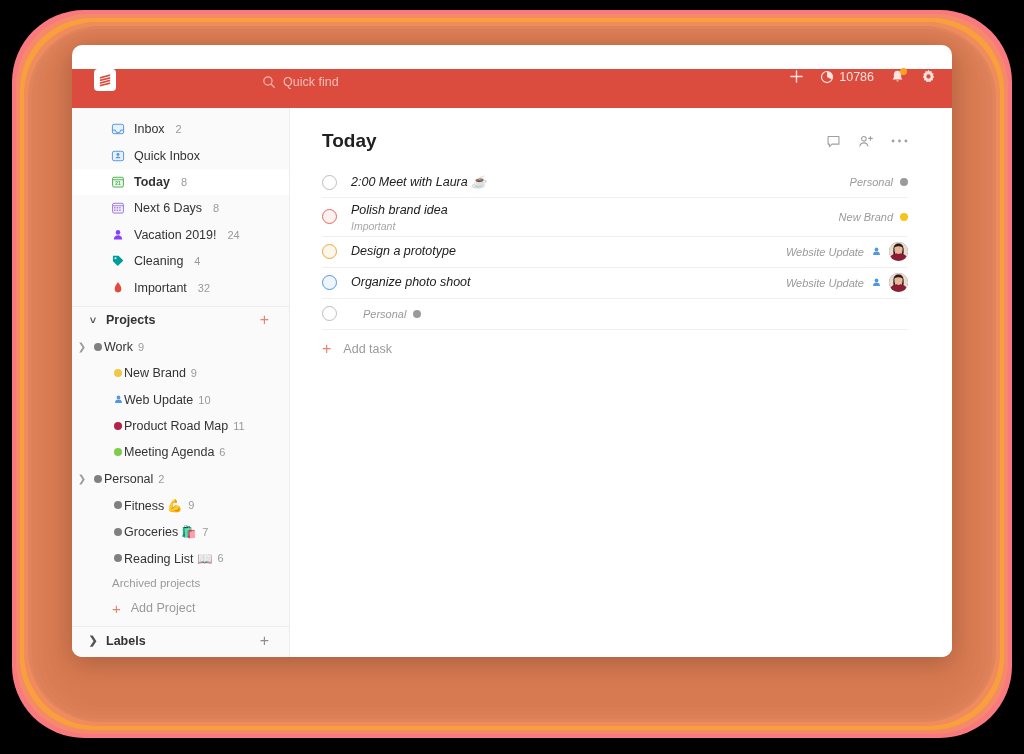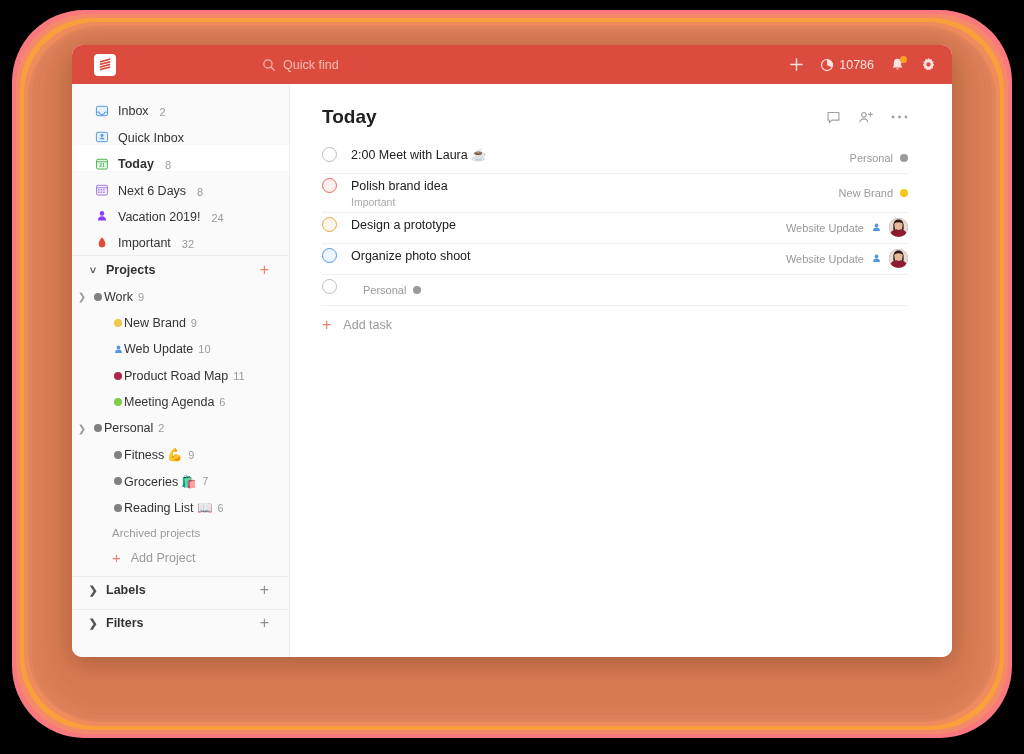--- a/index.html
+++ b/index.html
@@ -41,23 +41,23 @@
     box-shadow: 0 6px 26px rgba(0,0,0,.22);
     display: flex;
     flex-direction: column;
   }
 
   
   #topbar {
     height: 39px;
     background: #db4c3f;
     display: flex;
-    align-items: center;
     flex: 0 0 39px;
     position: relative;
+    margin-top: 24px;
   }
   .logo-box {
     width: 22px; height: 22px;
     background: #fff;
     border-radius: 4px;
     margin-left: 22px;
     display: flex; align-items: center; justify-content: center;
   }
   .logo-box svg { display:block; }
 
@@ -104,23 +104,23 @@
   
   #sidebar {
     width: 218px;
     background: #fafafa;
     border-right: 1px solid #ededed;
     padding-top: 8px;
     overflow: hidden;
     flex: 0 0 218px;
   }
   .nav-item {
-    display: flex; align-items: flex-end;
+    display: flex; align-items: center;
     height: 26.4px;
-    padding-left: 22px;
+    padding-left: 38px;
     cursor: pointer;
     font-size: 12.5px;
     color: #333;
     gap: 9px;
   }
   .nav-item.active { background: #fff; font-weight: bold; }
   .nav-item .ic { width: 15px; height: 15px; display:flex; align-items:center; justify-content:center; flex:0 0 15px;}
   .nav-item .ic svg { display:block; }
   .nav-label { white-space: nowrap; }
   .nav-count { color: #9a9a9a; font-size: 11px; font-weight: normal; margin-left: 2px; }
@@ -179,27 +179,28 @@
   .main-head {
     display: flex; align-items: center;
     margin-bottom: 15px;
   }
   #page-title { font-size: 19px; font-weight: bold; color: #202020; }
   .head-actions { margin-left: auto; display:flex; align-items:center; gap: 17px; }
   .head-actions .ha { cursor: pointer; color:#a0a0a0; display:flex; }
   .head-actions svg { display:block; }
 
   .task-row {
-    display: flex; 
+    display: flex; align-items: center;
     min-height: 31px;
     border-bottom: 1px solid #f0f0f0;
     font-size: 12.5px;
     color: #202020;
     position: relative;
     padding: 4px 0;
+    font-style: italic;
   }
   .task-row:first-of-type { border-top: none; }
   .chk {
     width: 15px; height: 15px;
     border-radius: 50%;
     border: 1.4px solid #bdbdbd;
     flex: 0 0 15px;
     margin-right: 14px;
     cursor: pointer;
     background: #fff;
@@ -373,20 +374,30 @@
         <span class="ic">
           <svg width="14" height="14" viewBox="0 0 16 16">
             <circle cx="8" cy="5" r="2.6" fill="#8a3ffc"></circle>
             <path d="M3.2 13 A4.8 4.8 0 0 1 12.8 13 Z" fill="#8a3ffc"></path>
           </svg>
         </span>
         <span class="nav-label">Vacation 2019!</span>
         <span class="nav-count">24</span>
       </div>
 
+      <div class="nav-item">
+        <span class="ic">
+          <svg width="14" height="14" viewBox="0 0 16 16">
+            <path d="M8.6 1.9 L14.1 7.4 L7.7 13.8 L2.2 8.3 L2.2 1.9 Z" fill="#009b9b"></path>
+            <circle cx="5.1" cy="4.8" r="1.2" fill="#fafafa"></circle>
+          </svg>
+        </span>
+        <span class="nav-label">Cleaning</span>
+        <span class="nav-count">4</span>
+      </div>
 
       <div class="nav-item">
         <span class="ic">
           <svg width="14" height="14" viewBox="0 0 16 16">
             <path d="M8 1.5 C8 1.5 4.2 5.6 4.2 9.2 A3.8 3.8 0 0 0 11.8 9.2 C11.8 5.6 8 1.5 8 1.5 Z" fill="#e04b3a"></path>
           </svg>
         </span>
         <span class="nav-label">Important</span>
         <span class="nav-count">32</span>
       </div>

